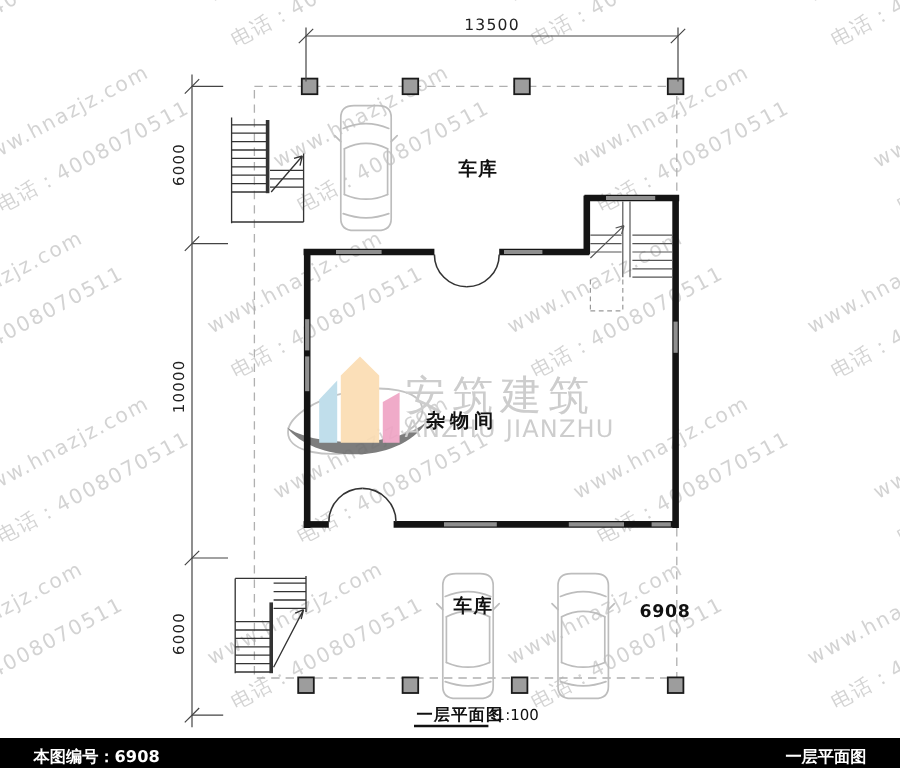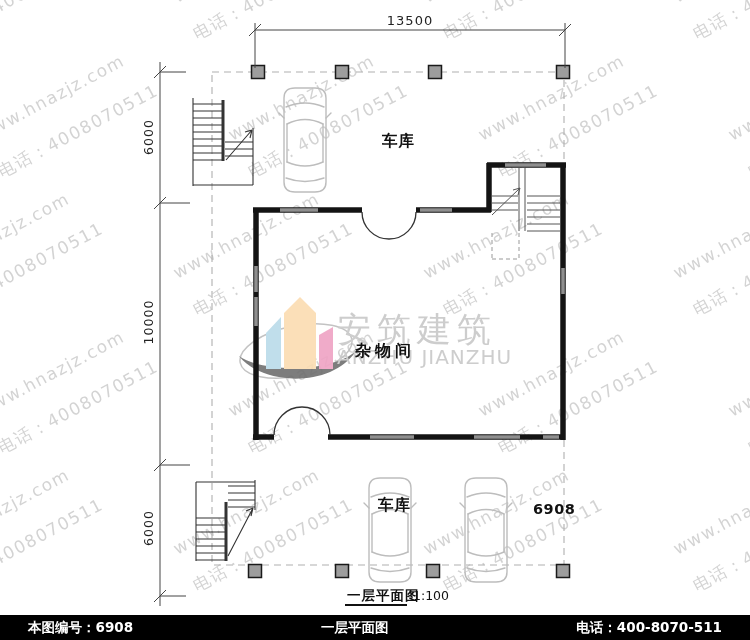--- a/index.html
+++ b/index.html
@@ -10,21 +10,21 @@
   .watermark-layer{position:absolute;inset:0;pointer-events:none;z-index:1;}
   .wm-tile{
     position:absolute;transform:rotate(-28deg);transform-origin:left top;
     color:rgba(110,110,110,0.30);font-size:17px;letter-spacing:1.5px;
     line-height:2.45;white-space:nowrap;
   }
   .wm-tile .l2{display:block;}
   svg.plan{position:absolute;left:0;top:0;z-index:2;}
   .footer{
     position:absolute;left:0;bottom:0;width:750px;height:25px;background:#000;
-    color:#fff;display:flex;align-items:center;justify-content:space-between;
+    color:#fff;display:flex;align-items:flex-end;justify-content:space-between;
     padding:0 28px;box-sizing:border-box;font-size:13.5px;font-weight:bold;
     white-space:nowrap;z-index:3;
   }
   .footer span{display:inline-block;}
 </style>
 </head>
 <body>
 
 <div class="stage">
 
@@ -178,16 +178,15 @@
     <g fill="#111">
       <text x="347" y="600" font-size="13.5" font-weight="bold" letter-spacing="1">一层平面图</text>
       <line x1="345" y1="605" x2="407" y2="605" stroke="#111" stroke-width="2"></line>
       <text x="413" y="600" font-size="12.5">1:100</text>
     </g>
   </svg>
 
   <div class="footer">
     <span>本图编号：6908</span>
     <span>一层平面图</span>
-    <span>电话：400-8070-511</span>
   </div>
 
 </div>
 
 </body></html>

